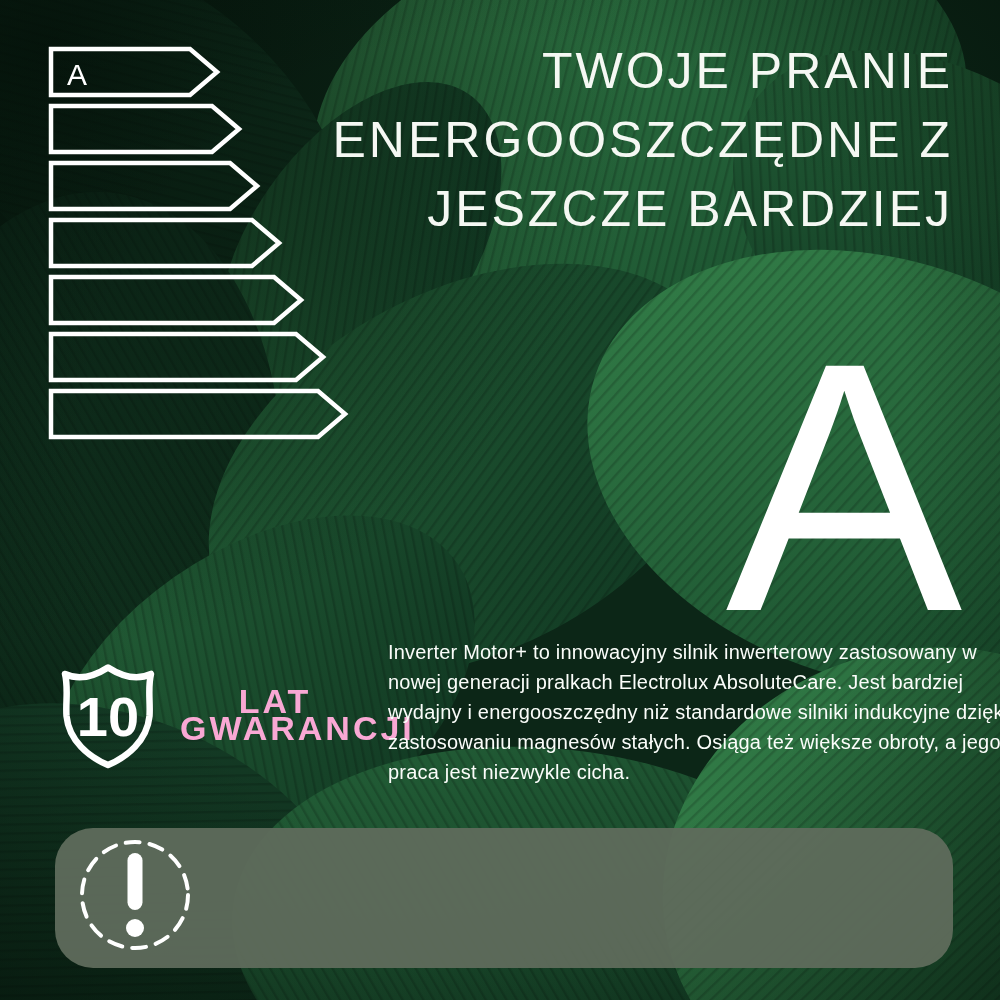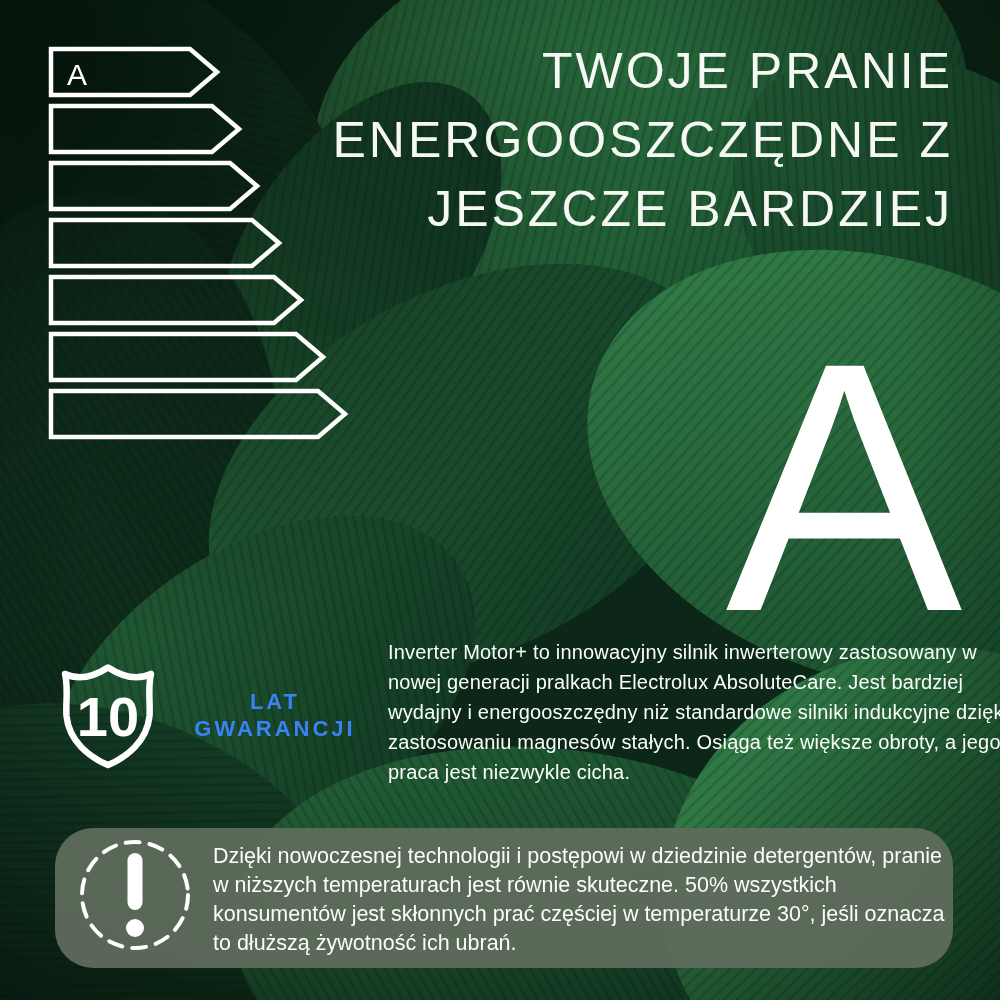--- a/index.html
+++ b/index.html
@@ -25,21 +25,21 @@
   
   .big-a{position:absolute;left:722px;top:338px;}
   .big-a text{fill:#ffffff;font-family:"Liberation Sans",sans-serif;font-size:355px;font-weight:400;}
 
   
   .shield{position:absolute;left:56px;top:661px;}
   .shield path{fill:none;stroke:#ffffff;stroke-width:6.5;stroke-linejoin:round;}
   .shield text{fill:#ffffff;font-family:"Liberation Sans",sans-serif;font-size:56px;font-weight:700;text-anchor:middle;}
   .warranty-text{
     position:absolute;left:180px;top:688px;width:190px;text-align:center;
-    font-weight:700;font-size:22px;line-height:27px;letter-spacing:3px;color:#3b82f6;
+    font-weight:700;font-size:34px;line-height:27px;letter-spacing:3px;color:#f9a8d4;
   }
 
   
   .motor{
     position:absolute;left:388px;top:637px;width:625px;margin:0;
     font-size:20px;line-height:30px;letter-spacing:0.2px;color:#fbfdfa;
   }
 
   
   .info-box{
@@ -173,16 +173,15 @@
   </div>
 
   <p class="motor">Inverter Motor+ to innowacyjny silnik inwerterowy zastosowany w nowej generacji pralkach Electrolux AbsoluteCare. Jest bardziej wydajny i energooszczędny niż standardowe silniki indukcyjne dzięki zastosowaniu magnesów stałych. Osiąga też większe obroty, a jego praca jest niezwykle cicha.</p>
 
   <div class="info-box">
     <svg class="excl" width="116" height="116" viewBox="0 0 116 116">
       <circle class="ring" cx="58" cy="58" r="53"></circle>
       <rect class="mark" x="50.5" y="16" width="15" height="57" rx="7.5"></rect>
       <circle class="mark" cx="58" cy="91" r="9"></circle>
     </svg>
-    <p class="info-text">Dzięki nowoczesnej technologii i postępowi w dziedzinie detergentów, pranie w niższych temperaturach jest równie skuteczne. 50% wszystkich konsumentów jest skłonnych prać częściej w temperaturze 30°, jeśli oznacza to dłuższą żywotność ich ubrań.</p>
   </div>
 
 </div>
 
 </body></html>

